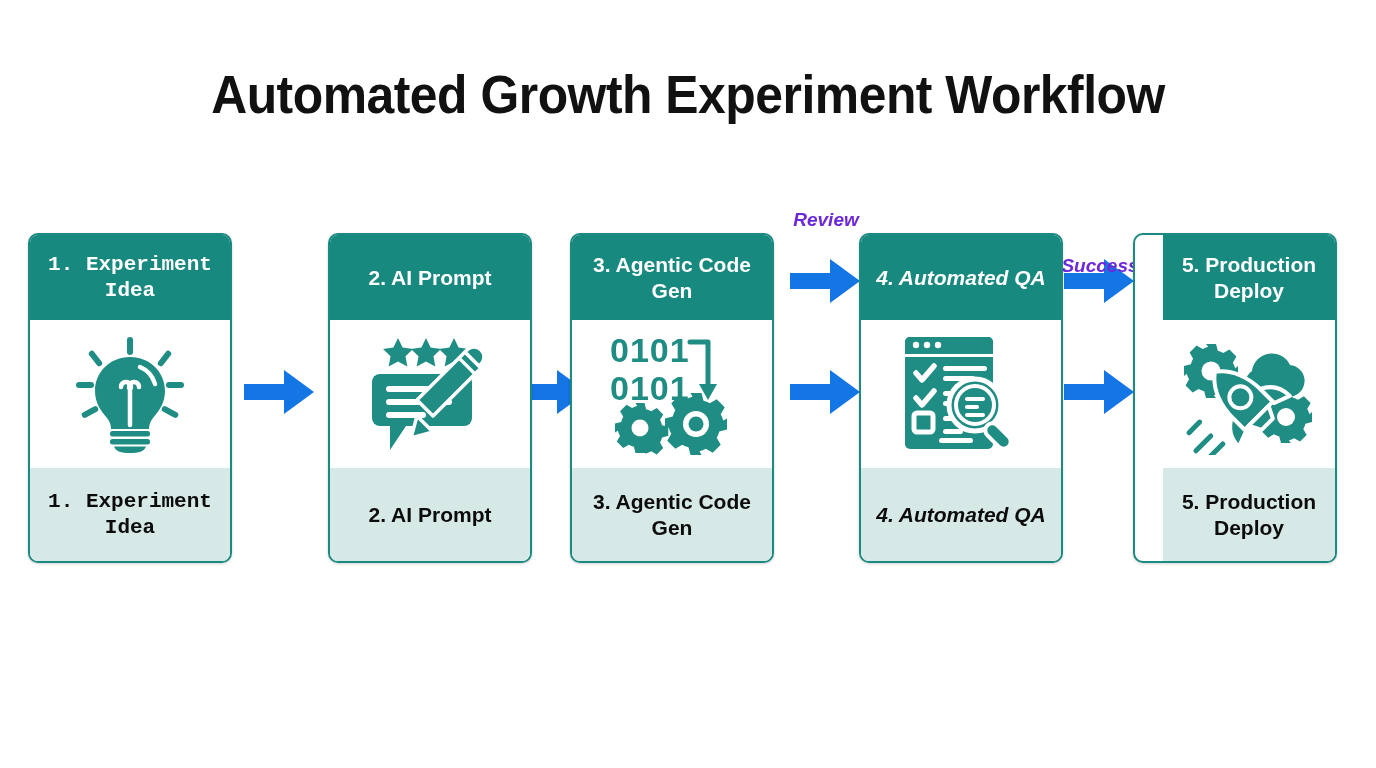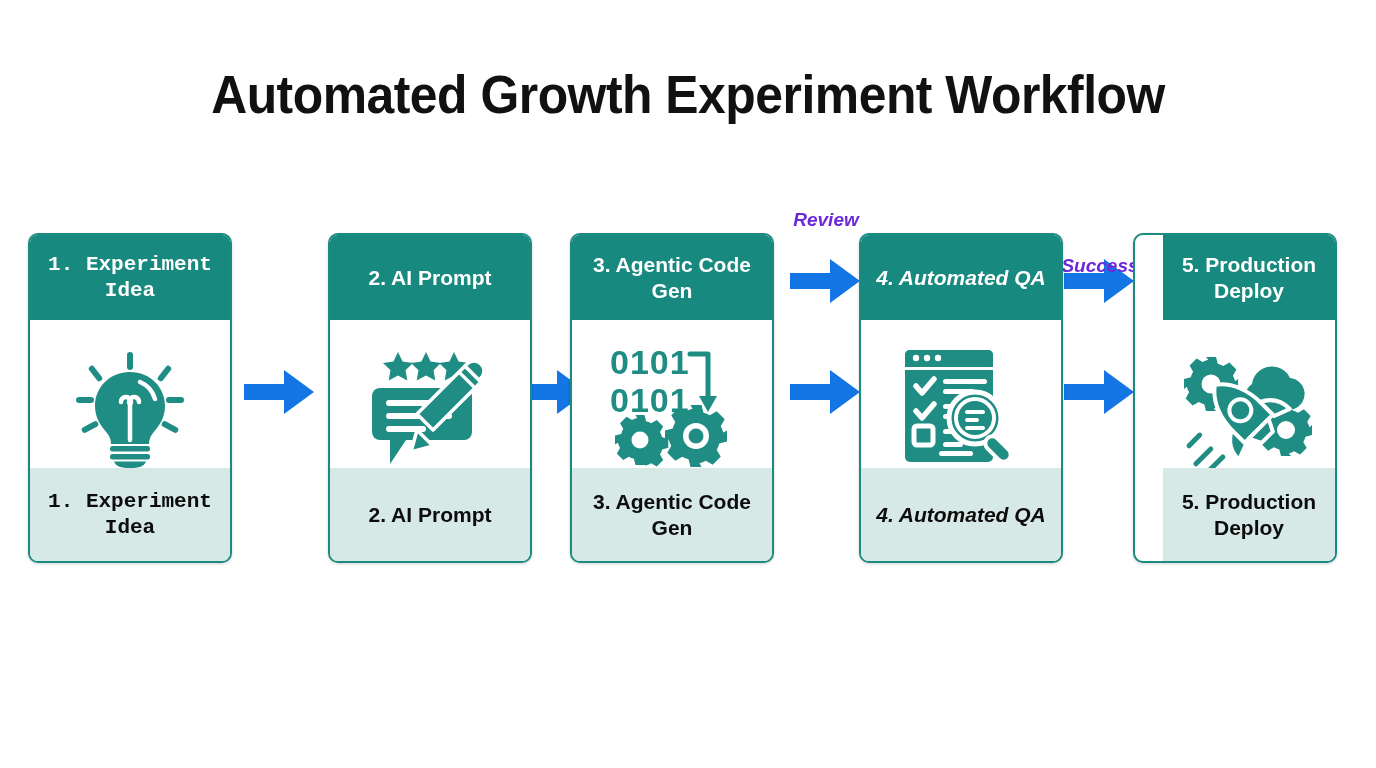--- a/index.html
+++ b/index.html
@@ -64,21 +64,21 @@
     font-size: 21px;
     font-weight: bold;
     line-height: 1.22;
     padding: 0 8px;
     box-sizing: border-box;
   }
   .card-icon {
     background: #ffffff;
     height: 148px;
     display: flex;
-    align-items: flex-end;
+    align-items: center;
     justify-content: center;
   }
   .card-icon svg { display: block; }
   .card-footer {
     background: #d7e9e6;
     color: #0c0c0c;
     height: 93px;
     display: flex;
     align-items: center;
     justify-content: center;

